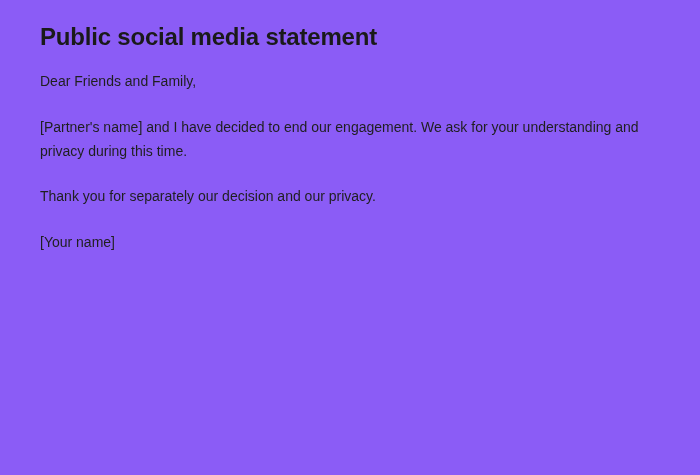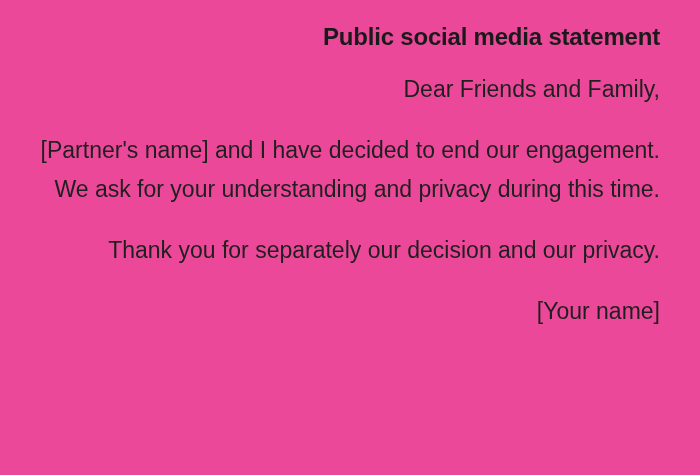--- a/index.html
+++ b/index.html
@@ -12,33 +12,32 @@
     background: #ffffff;
     font-family: "Liberation Sans", sans-serif;
     color: #1c1c1c;
     overflow: hidden;
   }
   .page {
     box-sizing: border-box;
     width: 700px;
     height: 475px;
     padding: 22px 40px 0 40px;
-    background: #ec4899;
-    text-align: right;
+    background: #8b5cf6;
   }
   .doc-title {
     font-size: 24px;
     font-weight: bold;
     line-height: 1.25;
     letter-spacing: -0.2px;
     color: #1a1a1a;
     margin: 0 0 18px 0;
   }
   .doc-body p {
-    font-size: 23px;
+    font-size: 14px;
     line-height: 1.70;
     color: #1f1f1f;
     margin: 0 0 22px 0;
     max-width: 620px;
   }
   .doc-body p:last-child {
     margin-bottom: 8px;
   }
 </style>
 </head>

